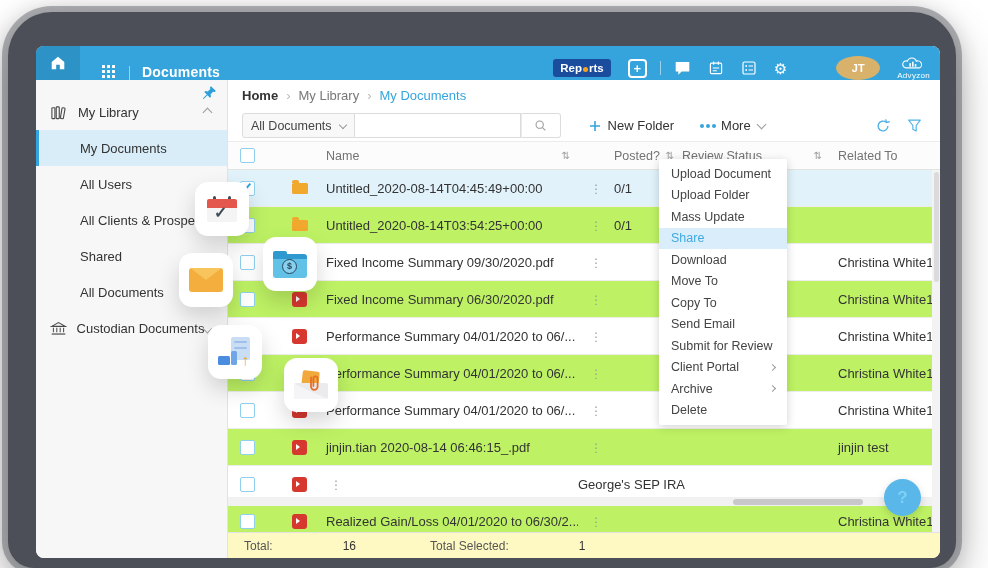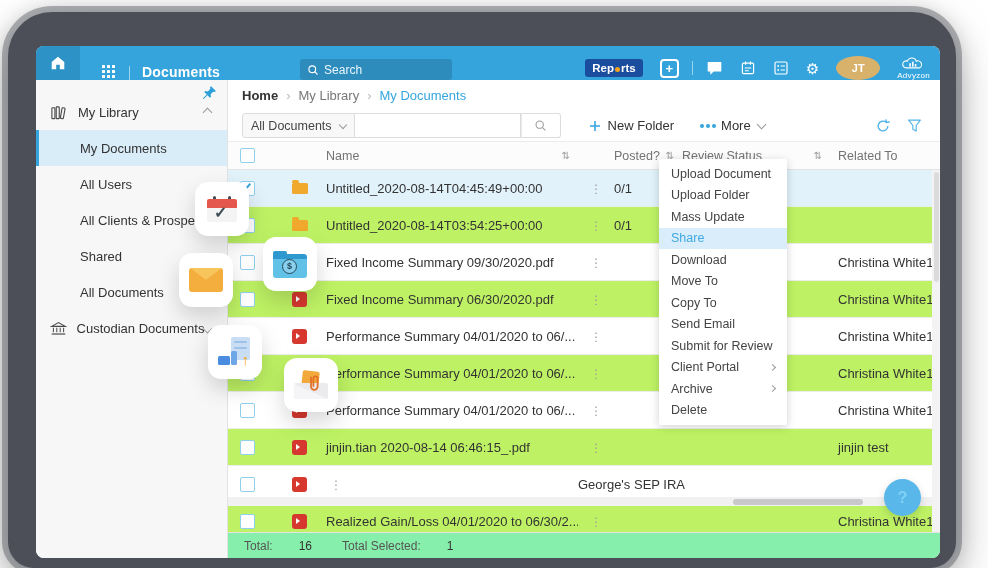--- a/index.html
+++ b/index.html
@@ -24,21 +24,21 @@
   .tb-div { width:1px; height:14px; background:rgba(255,255,255,.5); margin:0 12px; }
   .tb-title { font-size:14px; font-weight:bold; letter-spacing:.2px; }
   .tb-search { margin-left:80px; width:152px; height:21px; background:rgba(0,0,0,.14); border-radius:3px; display:flex; align-items:center; padding:0 7px; }
   .tb-search input { background:transparent; border:none; outline:none; color:#fff; font-size:12px; width:110px; margin-left:5px; font-family:inherit; }
   .tb-search input::placeholder { color:#eaf6fd; }
   .tb-right { margin-left:auto; display:flex; align-items:center; gap:17px; padding-right:10px; }
   .reports-btn { background:#1B4D9E; border-radius:3px; font-size:11.5px; font-weight:bold; padding:3px 7px; display:flex; align-items:center; color:#fff; cursor:pointer; }
   .reports-dot { width:5px; height:5px; border-radius:50%; background:#F6A21D; display:inline-block; margin:2px 1px 0 1px; }
   .plus-tile { width:19px; height:19px; border:2px solid #fff; border-radius:4px; display:flex; align-items:center; justify-content:center; font-size:13px; font-weight:bold; line-height:1; }
   .gear-ic { font-size:15px; line-height:1; }
-  .avatar { width:44px; height:24px; border-radius:50%; background:#D8B16A; color:#fff; font-size:11px; font-weight:bold; display:flex; align-items:center; justify-content:center; }
+  .avatar { width:44px; height:24px; border-radius:50%; background:#D8B16A; color:#fff; font-size:11px; font-weight:bold; display:flex; align-items:center; justify-content:center;margin-left:32px; }
   .brand { display:flex; flex-direction:column; align-items:center; line-height:1; }
   .brand-name { font-size:8px; color:#fff; margin-top:1px; letter-spacing:.3px; }
 
   
   .app-body { flex:1; display:flex; min-height:0; }
 
   
   .sidebar { width:192px; flex:0 0 192px; background:#F7F7F8; border-right:1px solid #E3E3E5; position:relative; padding-top:14px; }
   .pin { position:absolute; top:5px; right:10px; }
   .side-item { height:36px; display:flex; align-items:center; font-size:13px; color:#333; cursor:pointer; }
@@ -98,21 +98,21 @@
   .sort-icon { color:#9a9a9a; font-size:10px; margin-right:8px; }
   .sort-icon::before { content:"\21C5"; }
 
   
   .vscroll { position:absolute; right:0; top:90px; bottom:26px; width:8px; background:#F3F3F4; }
   .vscroll .thumb { position:absolute; top:2px; left:1.5px; width:5px; height:110px; background:#DBDBDD; border-radius:3px; }
   .hscroll { position:absolute; left:0; right:8px; bottom:26px; height:9px; background:#F1F1F2; }
   .hscroll .thumb { position:absolute; left:505px; top:1.5px; width:130px; height:6px; background:#C8C8CA; border-radius:3px; }
 
   
-  .t-footer { height:26px; flex:0 0 26px; border-top:1px solid #E3E3E3; background:#86efac; display:flex; align-items:center; font-size:12px; color:#555; padding-left:16px; }
+  .t-footer { height:26px; flex:0 0 26px; border-top:1px solid #E3E3E3; background:#fef9c3; display:flex; align-items:center; font-size:12px; color:#555; padding-left:16px;gap:44px; }
   .t-footer .val { margin-left:26px; color:#333; }
   .t-footer .lbl2 { margin-left:30px; }
 
   
   .ctx-menu { position:absolute; left:659px; top:159px; width:128px; background:#fff; z-index:50;
     box-shadow:0 2px 10px rgba(0,0,0,.18); border-radius:2px; padding:4px 0; list-style:none; }
   .ctx-item { height:21.5px; display:flex; align-items:center; padding:0 12px; font-size:12.5px; color:#444; cursor:pointer; }
   .ctx-item.active { background:#D9EEFA; color:#3FA9E1; }
   .ctx-item .sub-arrow { margin-left:auto; width:5px; height:5px; border-right:1.3px solid #999; border-bottom:1.3px solid #999; transform:rotate(-45deg); }
 
@@ -182,27 +182,20 @@
           <i></i>
           <i></i>
           <i></i>
           <i></i>
           <i></i>
           <i></i>
       </div>
       <div class="tb-div"></div>
       <div class="tb-title">Documents</div>
 
-      <div class="tb-search">
-        <svg width="12" height="12" viewBox="0 0 16 16">
-          <circle cx="7" cy="7" r="4.5" stroke="#fff" stroke-width="1.5" fill="none"></circle>
-          <line x1="10.5" y1="10.5" x2="14" y2="14" stroke="#fff" stroke-width="1.5"></line>
-        </svg>
-        <input placeholder="Search" style="">
-      </div>
 
       <div class="tb-right">
         <div class="reports-btn">
           <span>Rep</span>
             <span class="reports-dot"></span>
             <span>rts</span>
         </div>
         <div class="plus-tile">
             <span>+</span>
           </div>

